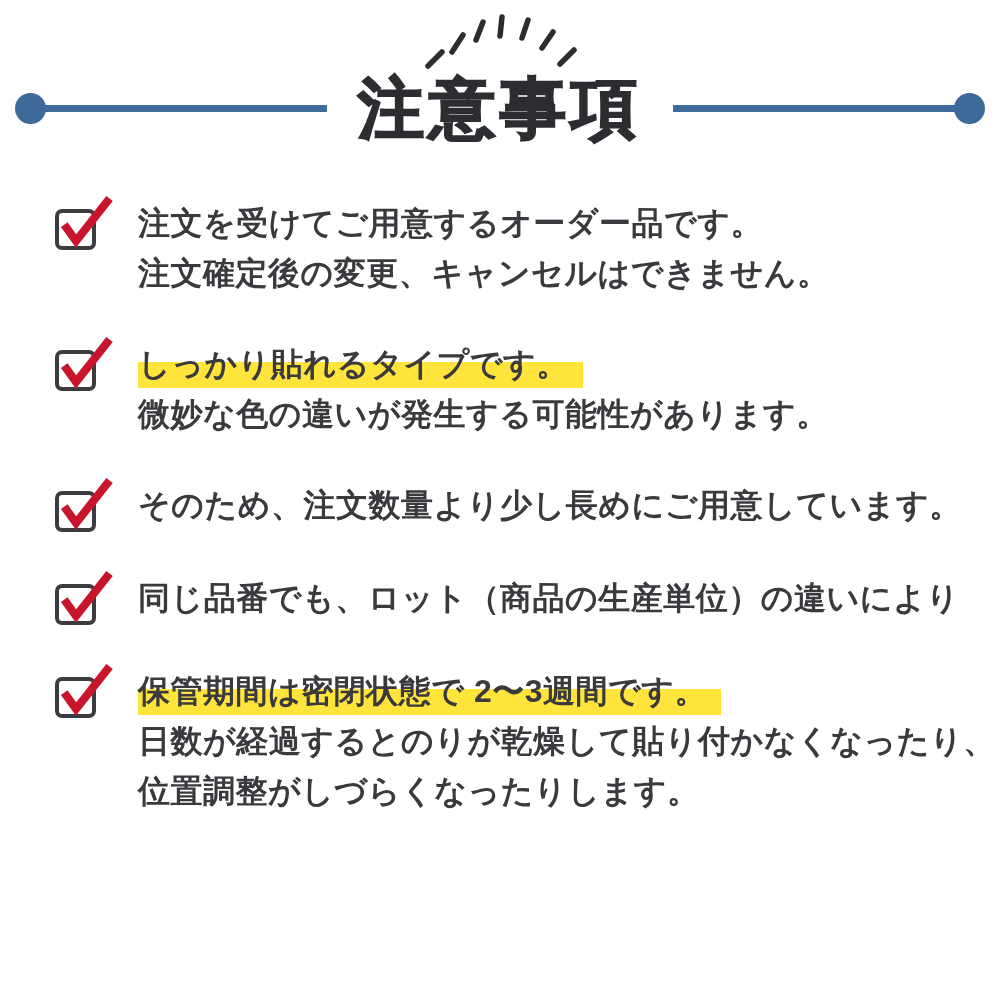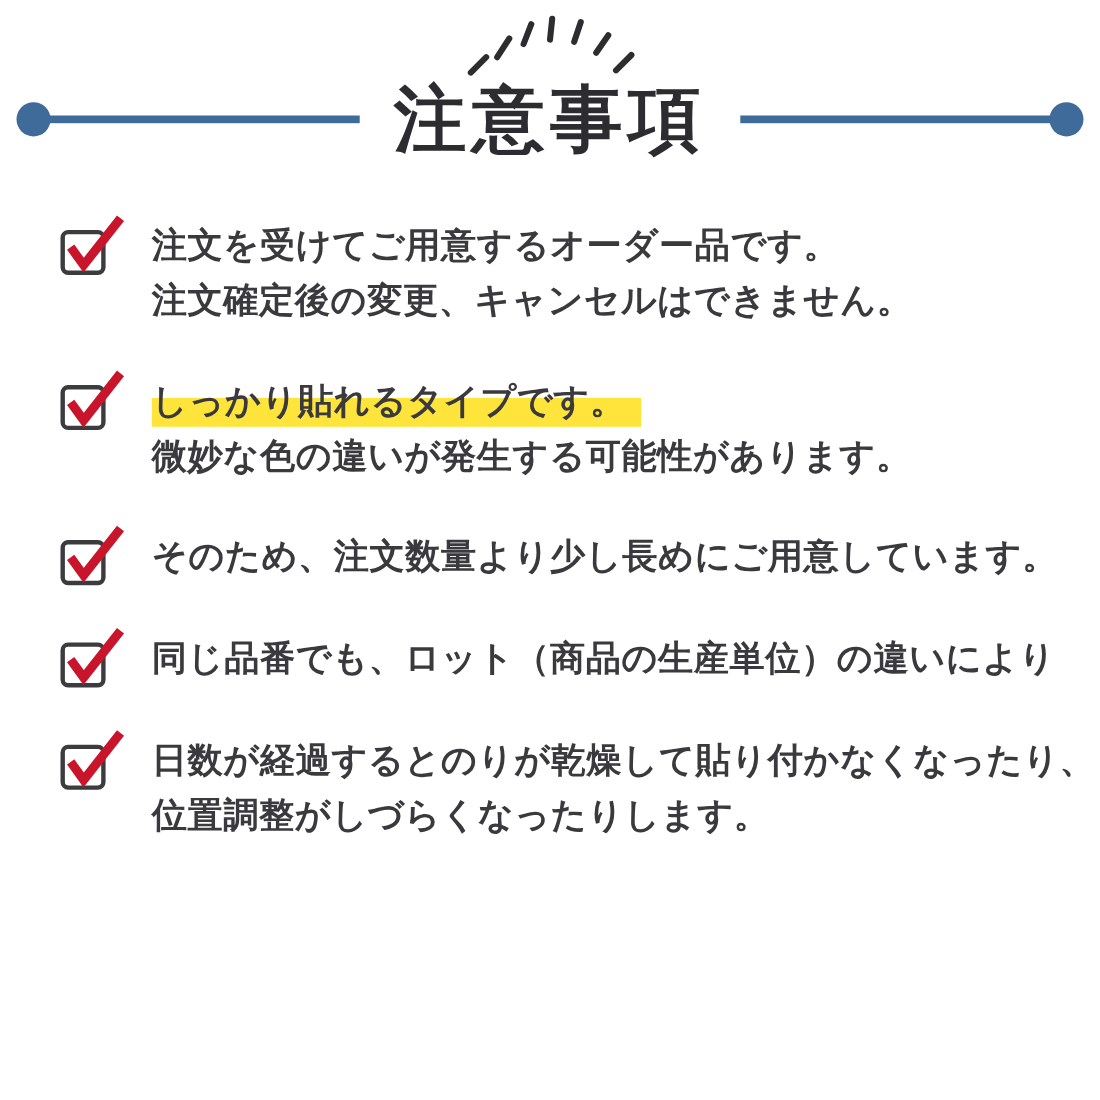--- a/index.html
+++ b/index.html
@@ -17,21 +17,21 @@
   }
   .page{position:relative;width:1000px;height:1000px;overflow:hidden;background:var(--bg);}
 
   
   .sparkle{position:absolute;left:50%;top:12px;transform:translateX(-50%);width:176px;height:64px;}
   .sparkle line{stroke:var(--ink);stroke-width:5.5;stroke-linecap:round;}
   .title-row{position:absolute;top:74px;left:0;right:0;display:flex;align-items:center;padding:0 15px;}
   .dot{width:31px;height:31px;border-radius:50%;background:var(--blue);flex:none;}
   .rule{flex:1;height:7px;background:var(--blue);margin:0 -3px;}
   .title{
-    flex:none;margin:0 34px;font-size:66px;line-height:1.05;font-weight:400;
+    flex:none;margin:0 34px;font-size:66px;line-height:1.05;font-weight:700;
     color:var(--ink);letter-spacing:5px;-webkit-text-stroke:2px var(--ink);
     white-space:nowrap;
     text-align:center;
   }
 
   
   .checklist{position:absolute;top:198px;left:55px;right:35px;}
   .item{display:flex;align-items:flex-start;margin-bottom:41px;gap:16px;}
   .cb{flex:none;position:relative;width:46px;height:52px;margin-right:21px;margin-top:0;}
   .cb .box{position:absolute;left:0;top:11px;width:33px;height:33px;border:4px solid #3C3C40;border-radius:7px;background:transparent;}
@@ -119,19 +119,20 @@
         </div>
       </div>
       <div class="item">
         <div class="cb">
           <span class="box"></span>
           <svg class="tick" viewBox="0 0 64 64">
             <polyline points="8,35 21,53 58,6"></polyline>
           </svg>
         </div>
         <div class="lines">
+          <div class="line"><span class="hl">保管期間は密閉状態で 2〜3週間です。</span></div>
           <div class="line"><span>日数が経過するとのりが乾燥して貼り付かなくなったり、</span></div>
           <div class="line"><span>位置調整がしづらくなったりします。</span></div>
         </div>
       </div>
     </div>
 
 </div>
 
 </body></html>

